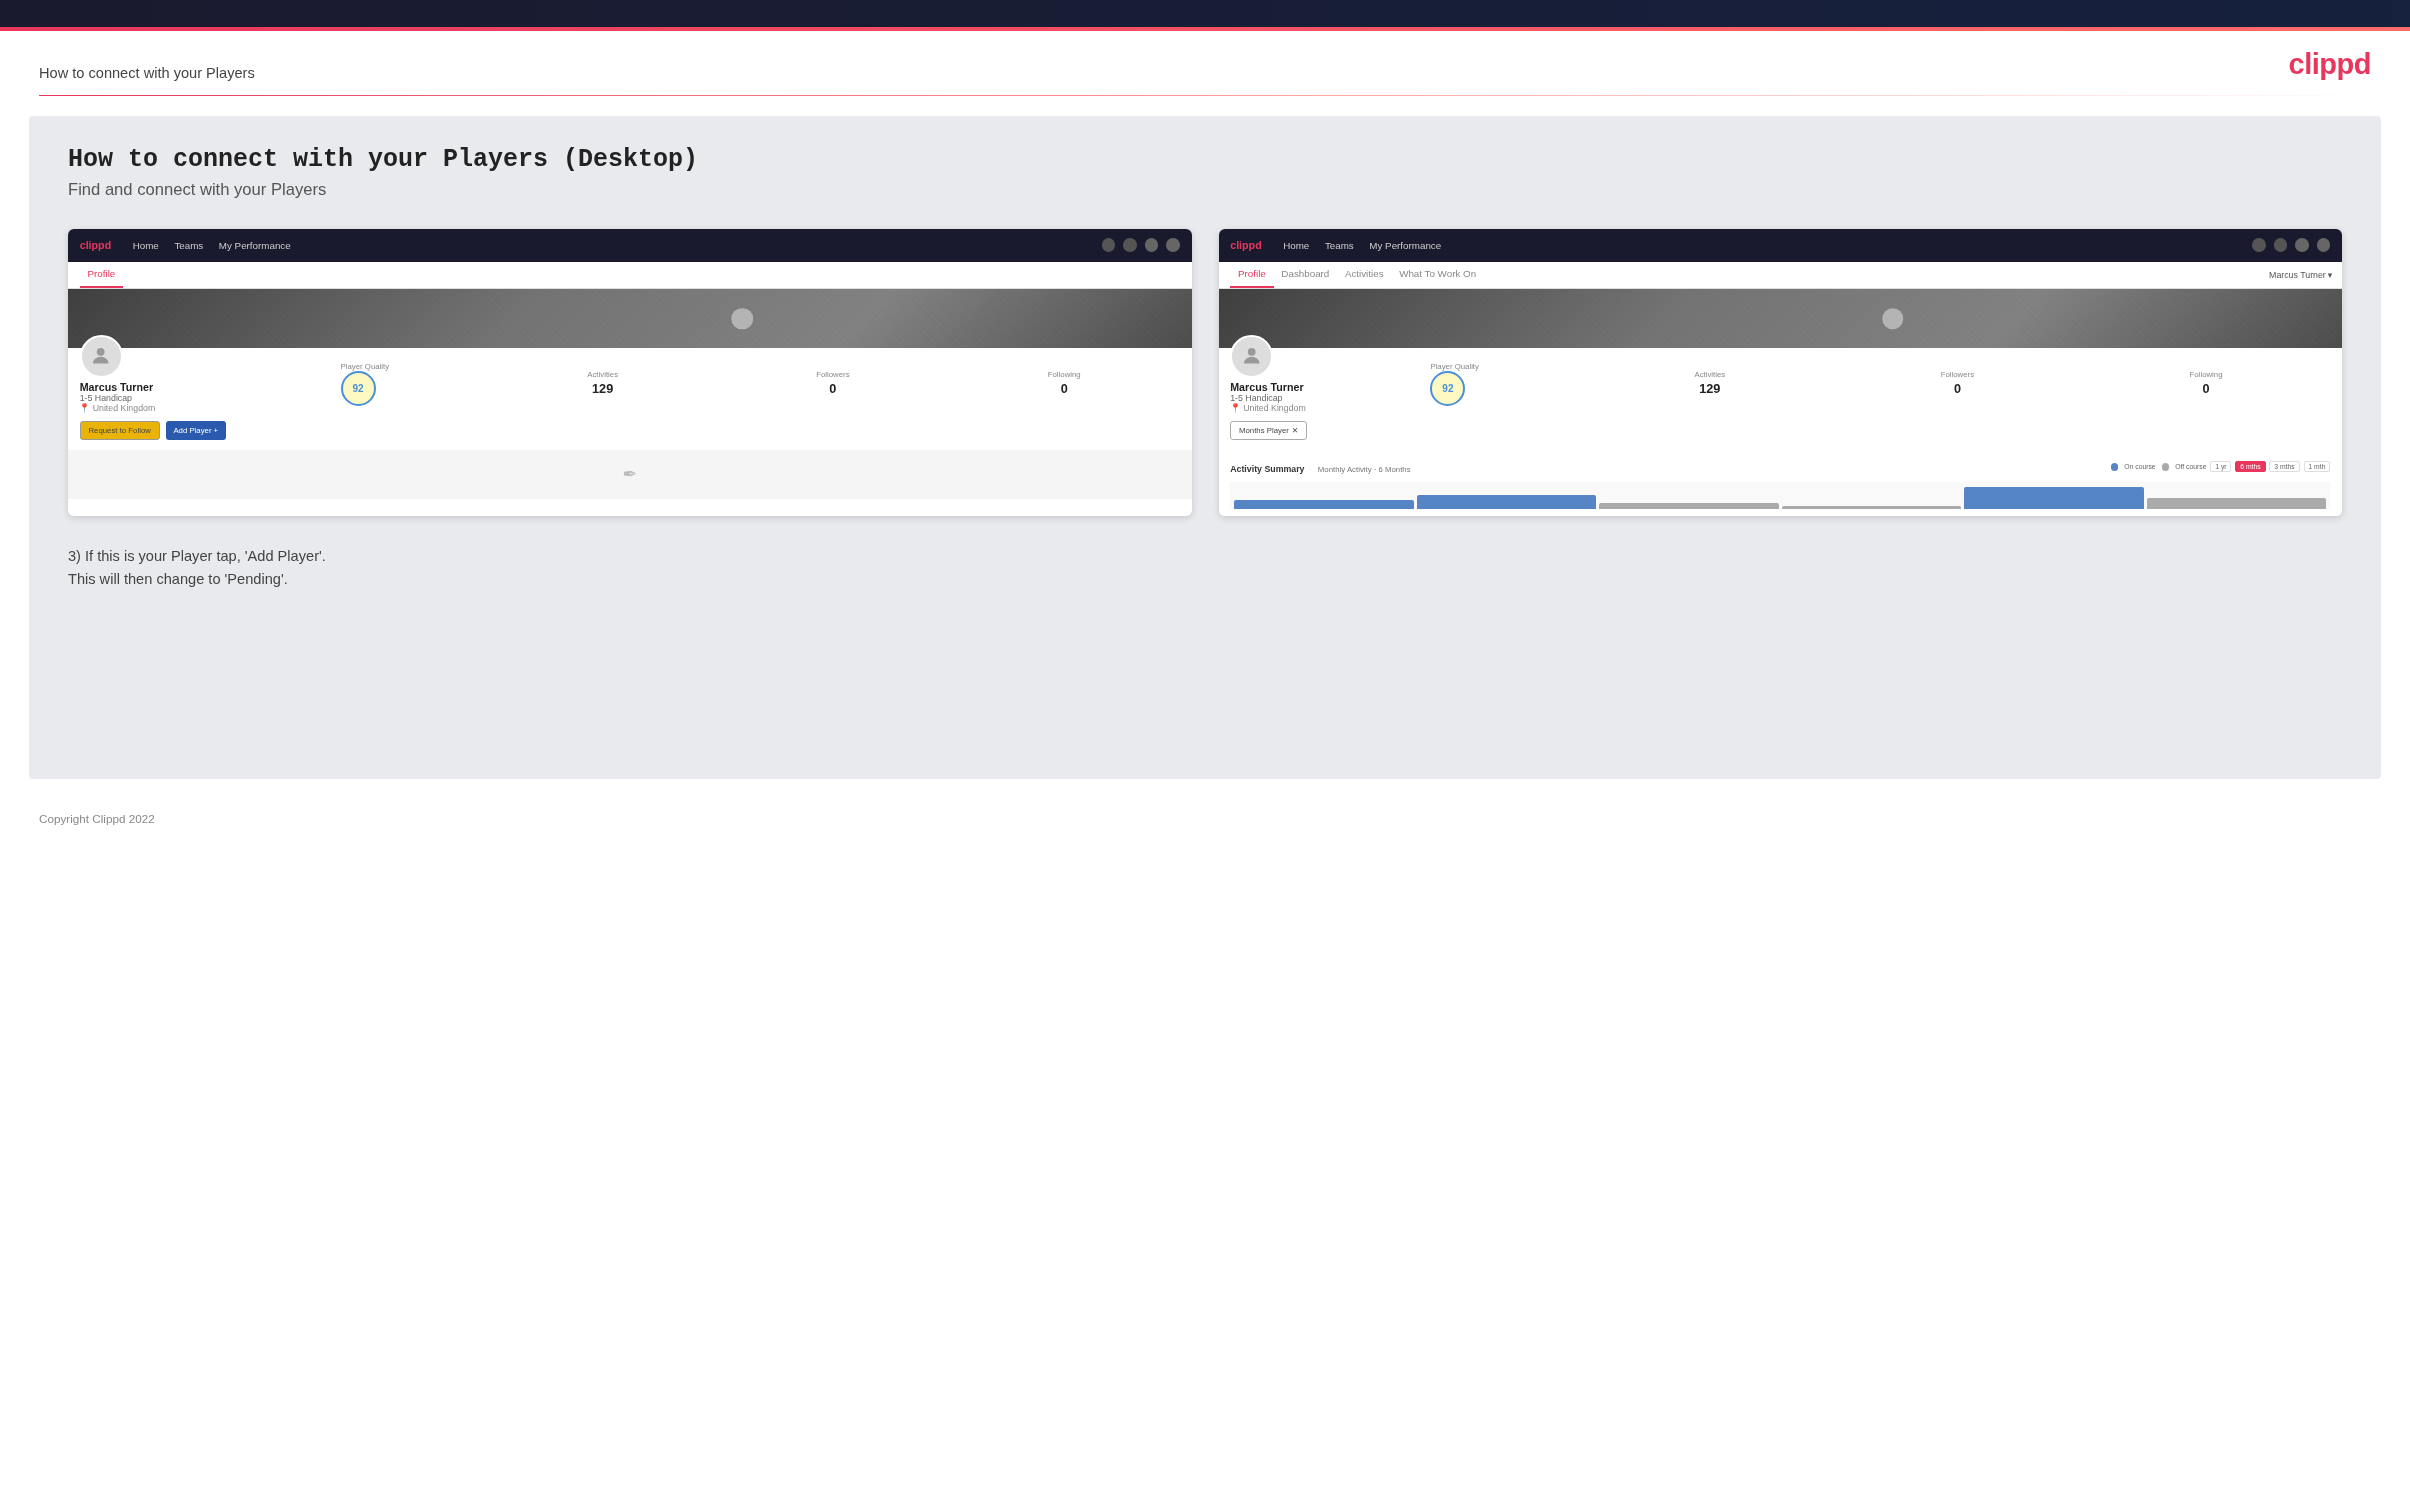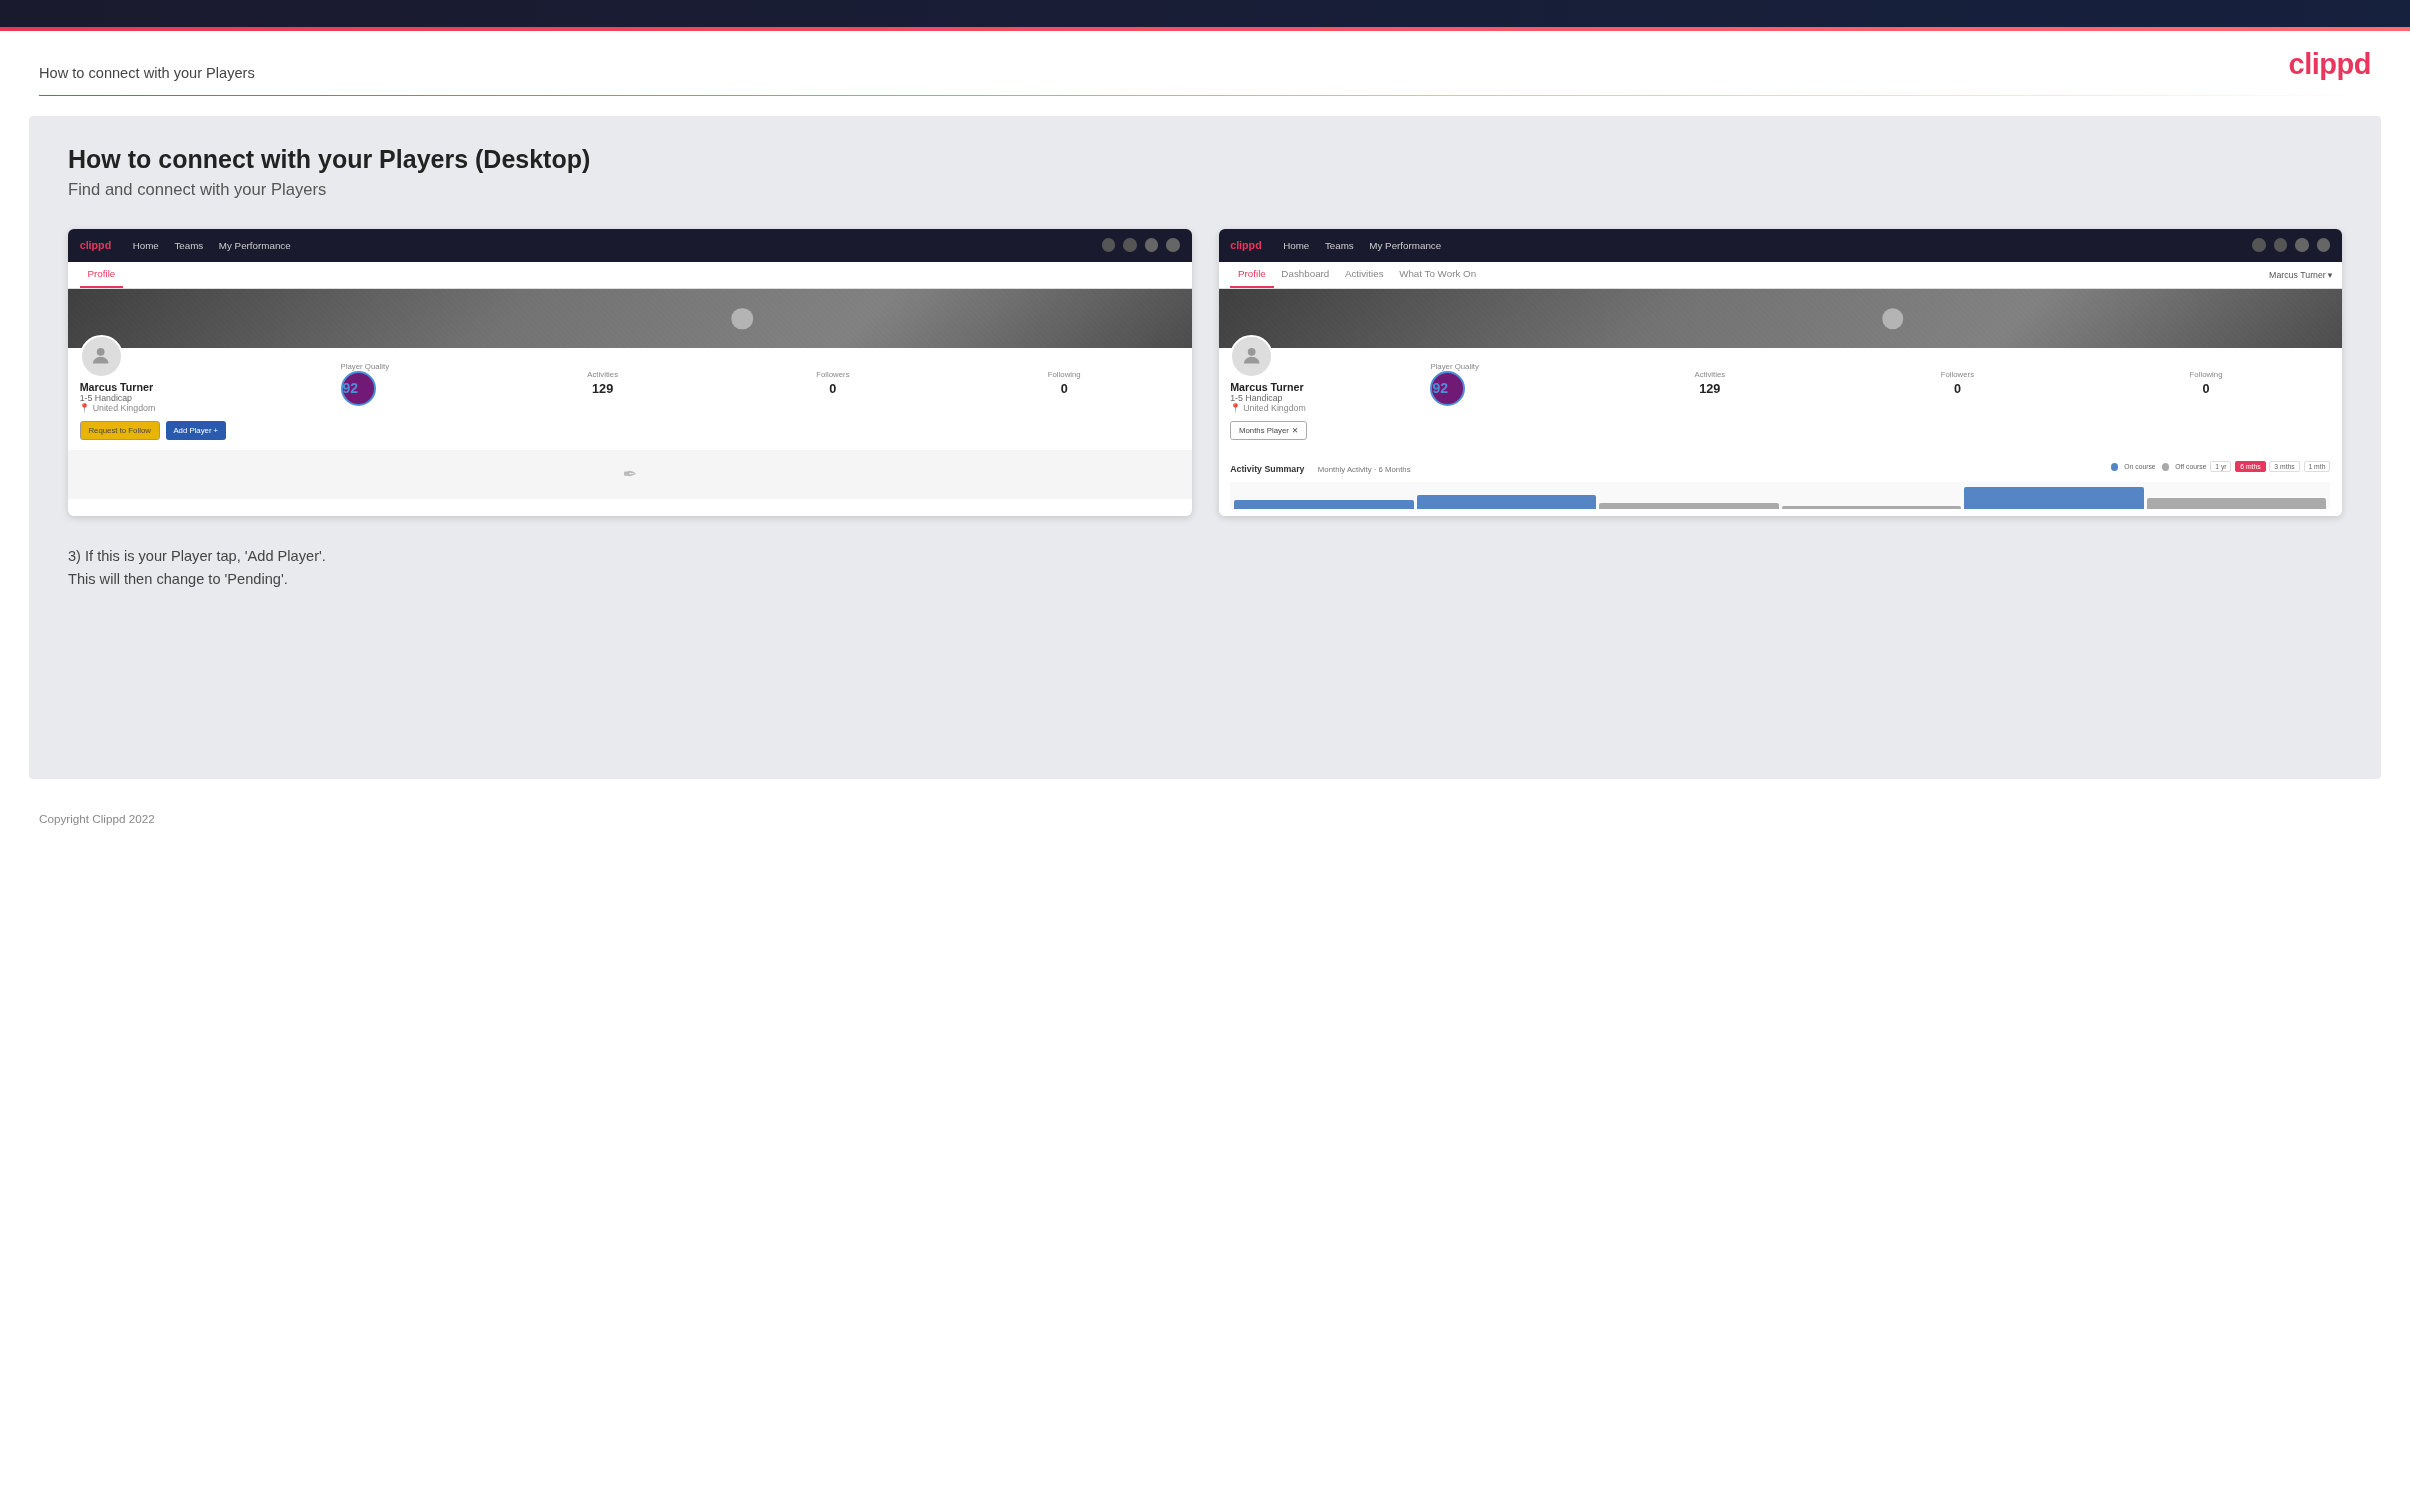--- a/index.html
+++ b/index.html
@@ -44,20 +44,21 @@
       padding: 29px 39px 39px;
       border-radius: 3.9px;
       min-height: 663px;
     }
 
     .page-heading {
       font-size: 25px;
       font-weight: 700;
       color: #222;
       margin-bottom: 5.9px;
+      font-family: Liberation Mono, monospace;
     }
     .page-subheading {
       font-size: 16.6px;
       color: #555;
       margin-bottom: 29px;
       margin-top: 6px;
     }
 
     .screenshots-row {
       display: flex;
@@ -212,25 +213,25 @@
       font-weight: 700;
       color: #222;
     }
     .mini-quality-circle {
       width: 35px;
       height: 35px;
       border-radius: 50%;
       border: 2.9px solid #4a90d9;
       display: flex;
       align-items: center;
-      justify-content: flex-start;
-      font-size: 14px;
+      justify-content: center;
+      font-size: 10px;
       font-weight: 700;
       color: #4a90d9;
-      background: #701a75;
+      background: #fef9c3;
     }
 
     .mini-buttons {
       display: flex;
       gap: 5.9px;
       margin-top: 7.8px;
     }
     .mini-btn {
       font-size: 7.8px;
       padding: 3.9px 7.8px;

